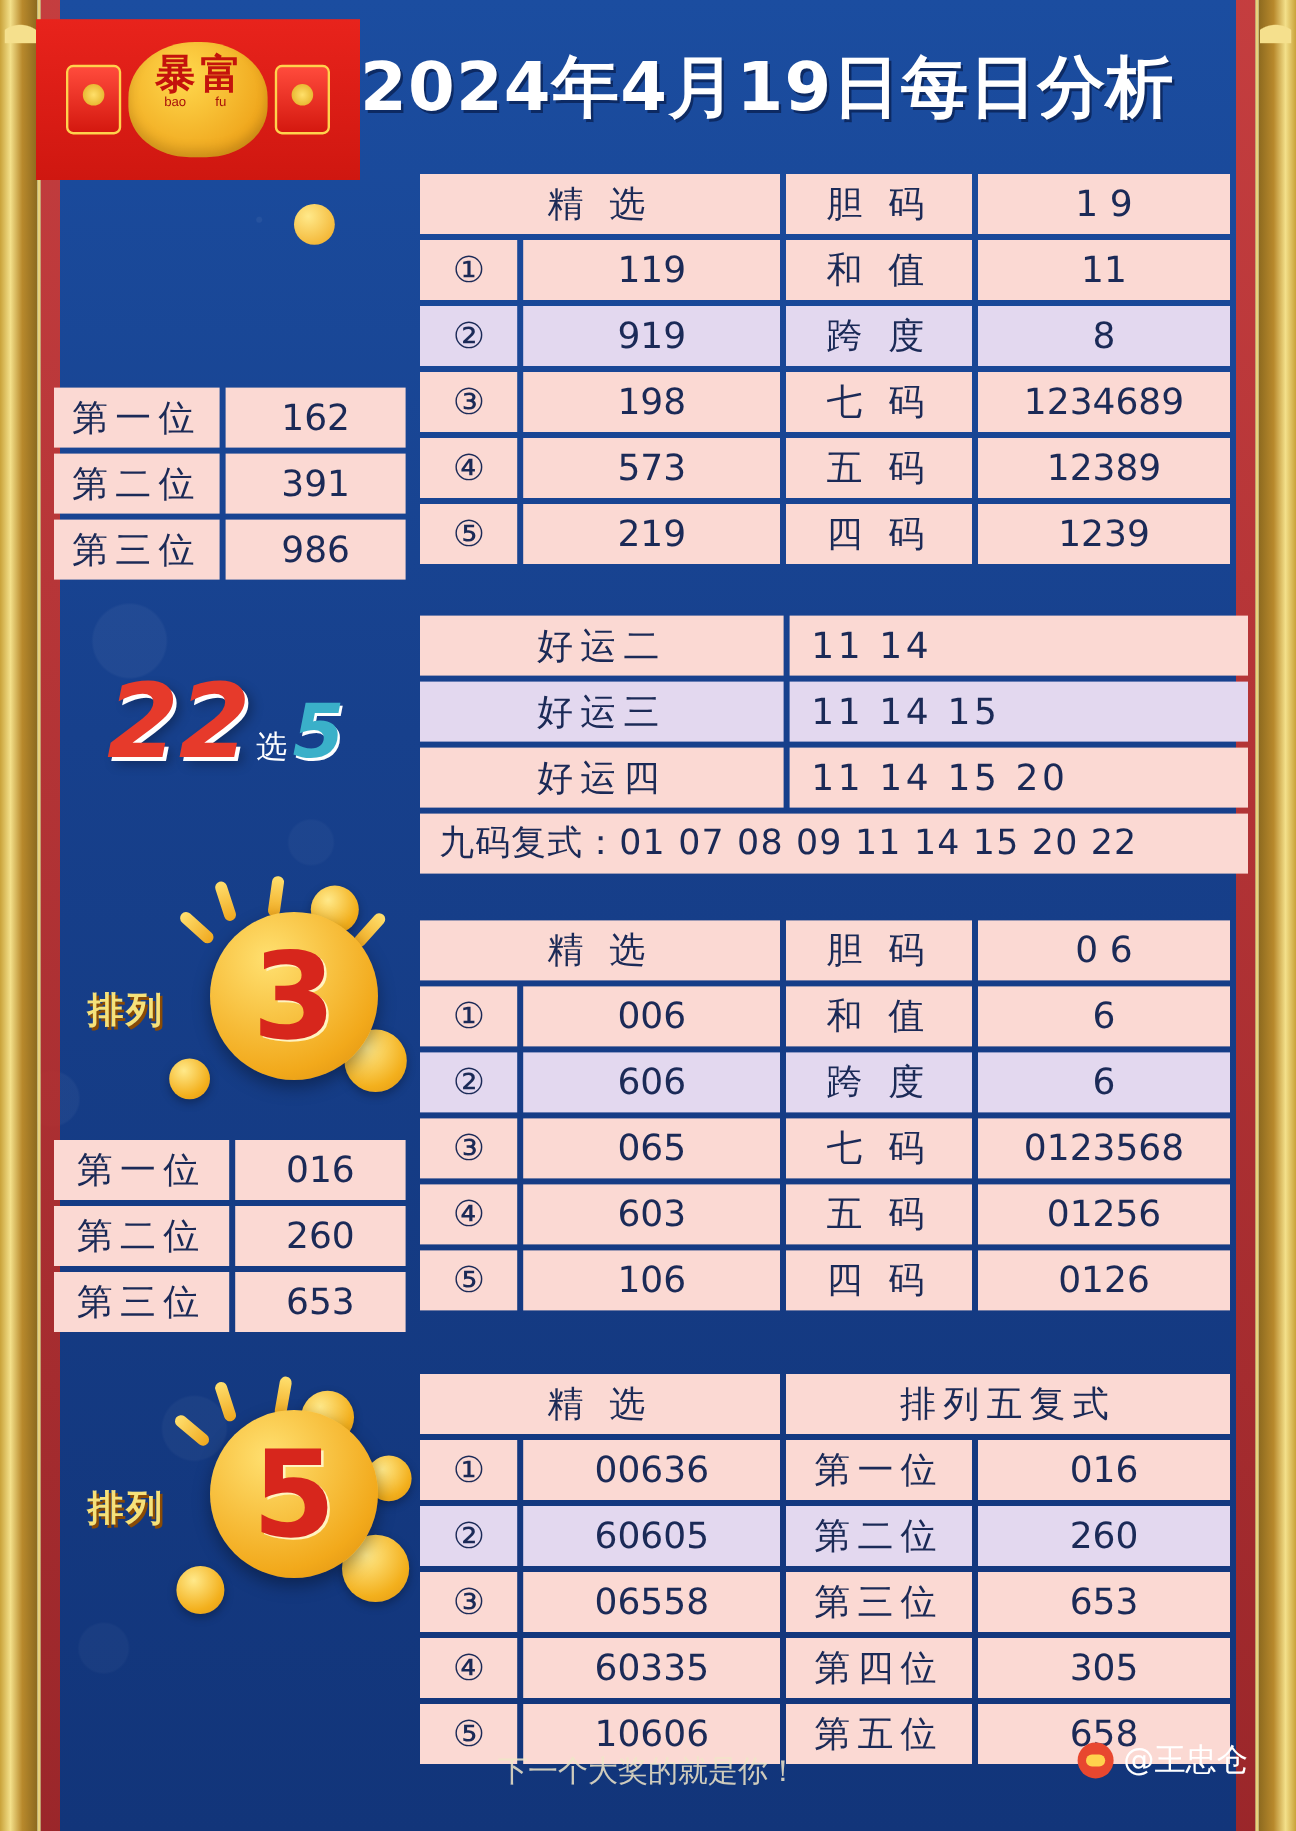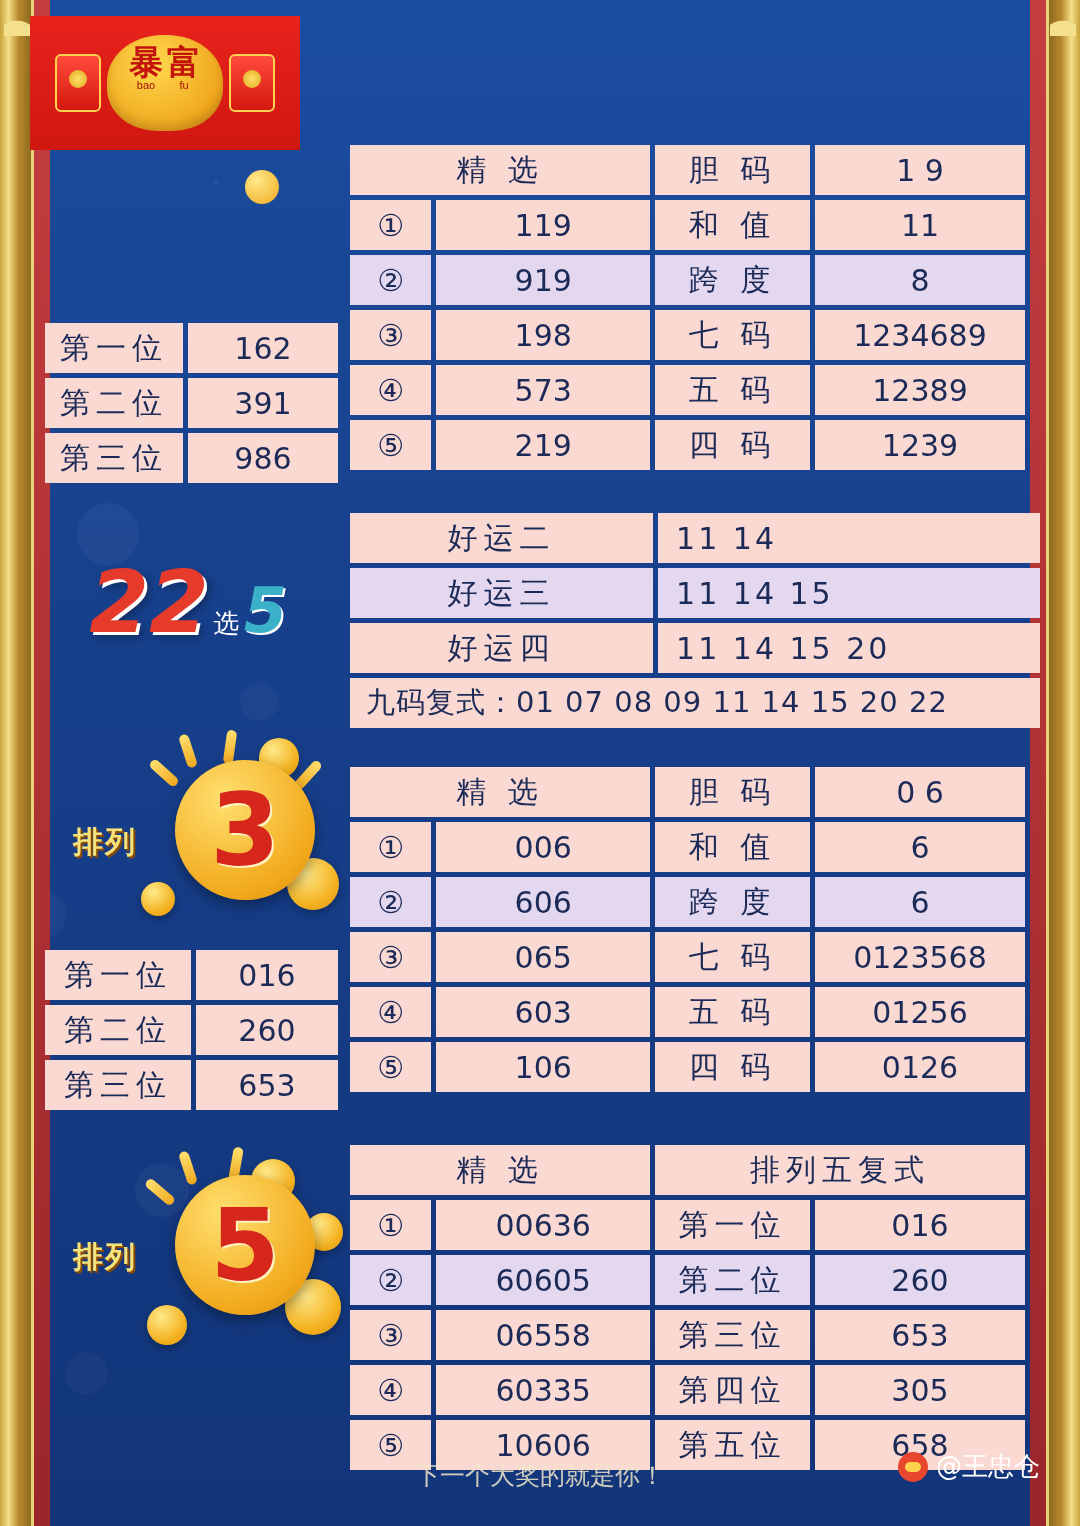--- a/index.html
+++ b/index.html
@@ -243,20 +243,21 @@
           <div class="pin">
             <span class="big">富</span>
             <small>fu</small>
           </div>
         </div>
       </div>
       <div class="env"></div>
     </div>
   </div>
 
+  <div id="title">2024年4月19日每日分析</div>
 
   <div class="game-logo" id="logo-3d">
     <span class="ball"></span>
   </div>
 
   <div class="game-logo" id="logo-225">
     <span class="n22">22</span>
     <span class="xuan">选</span>
     <span class="n5">5</span>
   </div>

